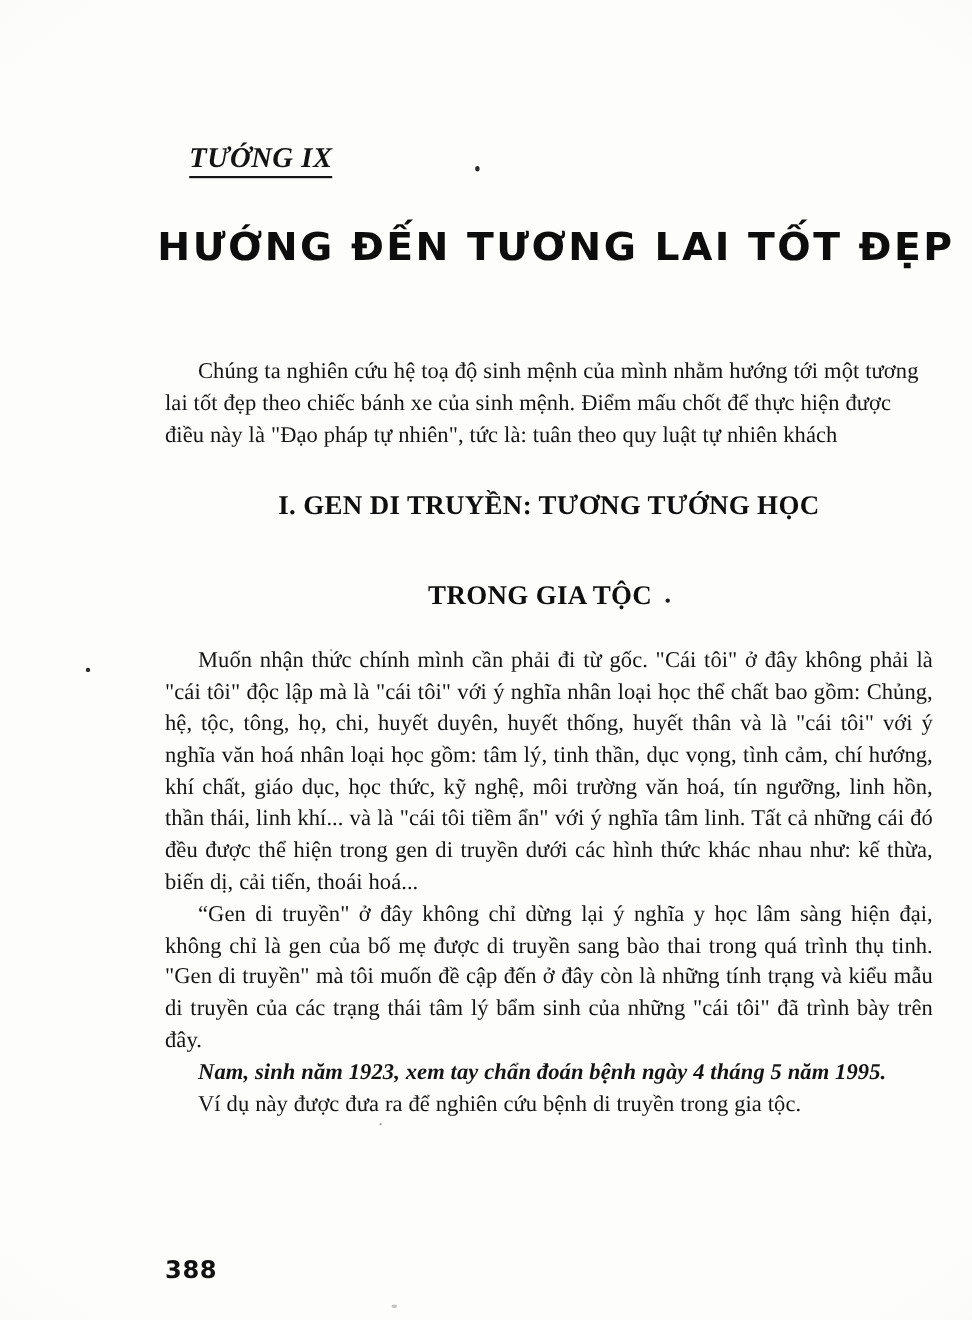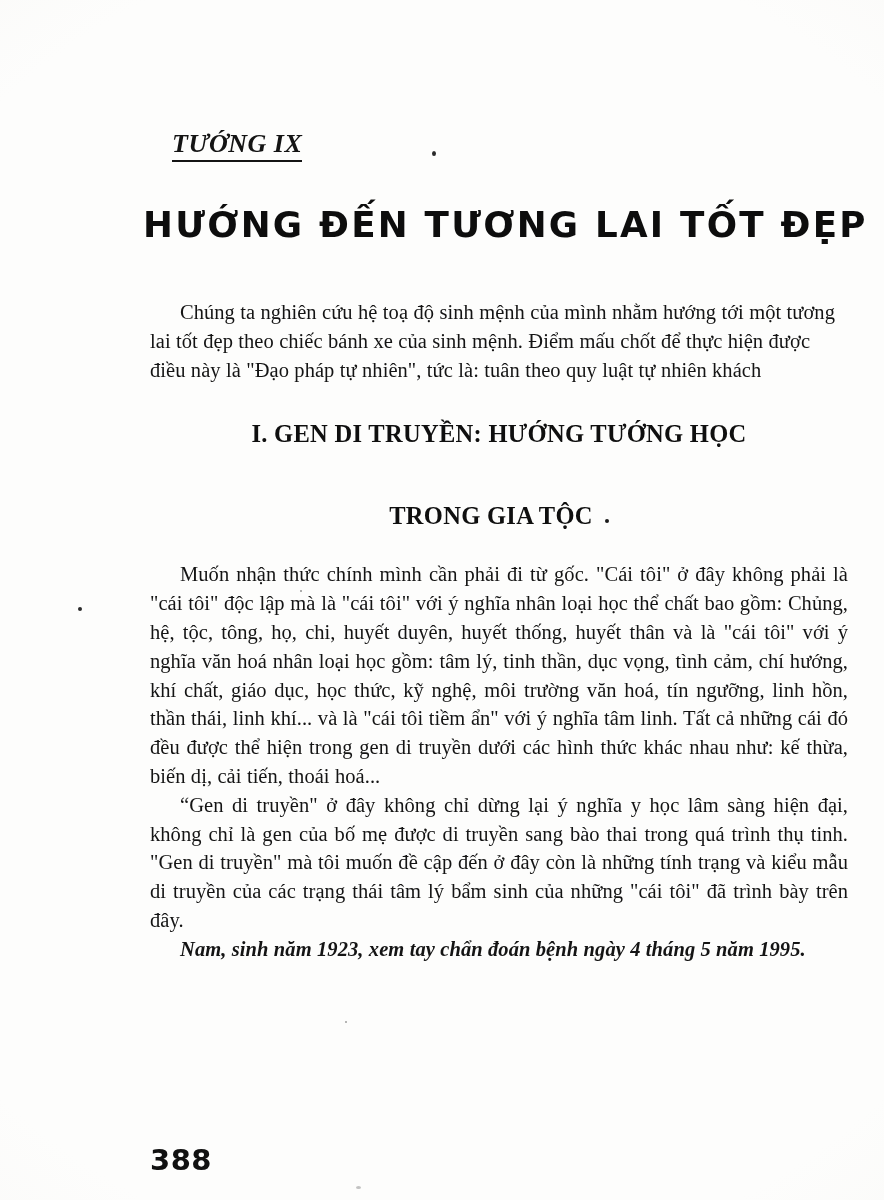--- a/index.html
+++ b/index.html
@@ -69,21 +69,21 @@
     color: #0d0d0d;
     white-space: nowrap;
     transform: scaleX(1.02);
     transform-origin: center;
   }
 
   
   .body-block {
     position: absolute;
     left: 0;
-    top: 298px;
+    top: 324px;
     width: 698px;
   }
 
   p.para {
     margin: 0;
     font-size: 20.5px;
     line-height: 28.8px;
     text-align: justify;
     text-indent: 30px;
     letter-spacing: 0.05px;
@@ -139,21 +139,21 @@
     letter-spacing: 0.1px;
   }
 
   
   .page-number {
     position: absolute;
     left: 150px;
     top: 1143px;
     font-family: "DejaVu Sans", "Liberation Sans", sans-serif;
     font-weight: bold;
-    font-size: 29px;
+    font-size: 22px;
     letter-spacing: 0.5px;
     color: #111;
   }
 
   
   .speck {
     position: absolute;
     background: #2a2a2a;
     border-radius: 50%;
     pointer-events: none;
@@ -183,31 +183,32 @@
 
     <h1 class="main-title">HƯỚNG ĐẾN TƯƠNG LAI TỐT ĐẸP</h1>
 
     <div class="body-block">
 
       <p class="para last-open">Chúng ta nghiên cứu hệ toạ độ sinh mệnh của mình nhằm hướng tới một tương lai tốt đẹp theo chiếc bánh xe của sinh mệnh. Điểm mấu chốt để thực hiện được điều này là "Đạo pháp tự nhiên", tức là: tuân theo quy luật tự nhiên khách</p>
 
       <div class="spacer-before-heading"></div>
 
       <h2 class="section-heading">
-        <span class="line1">I. GEN DI TRUYỀN: HƯỚNG TƯỚNG HỌC</span>
+        <span class="line1">I. GEN DI TRUYỀN: TƯƠNG TƯỚNG HỌC</span>
         <span class="line2"><span>TRONG GIA TỘC</span><span class="heading-dot"></span></span>
       </h2>
 
       <div class="spacer-after-heading"></div>
 
       <p class="para">Muốn nhận thức chính mình cần phải đi từ gốc. "Cái tôi" ở đây không phải là "cái tôi" độc lập mà là "cái tôi" với ý nghĩa nhân loại học thể chất bao gồm: Chủng, hệ, tộc, tông, họ, chi, huyết duyên, huyết thống, huyết thân và là "cái tôi" với ý nghĩa văn hoá nhân loại học gồm: tâm lý, tinh thần, dục vọng, tình cảm, chí hướng, khí chất, giáo dục, học thức, kỹ nghệ, môi trường văn hoá, tín ngưỡng, linh hồn, thần thái, linh khí... và là "cái tôi tiềm ẩn" với ý nghĩa tâm linh. Tất cả những cái đó đều được thể hiện trong gen di truyền dưới các hình thức khác nhau như: kế thừa, biến dị, cải tiến, thoái hoá...</p>
 
       <p class="para">“Gen di truyền" ở đây không chỉ dừng lại ý nghĩa y học lâm sàng hiện đại, không chỉ là gen của bố mẹ được di truyền sang bào thai trong quá trình thụ tinh. "Gen di truyền" mà tôi muốn đề cập đến ở đây còn là những tính trạng và kiểu mẫu di truyền của các trạng thái tâm lý bẩm sinh của những "cái tôi" đã trình bày trên đây.</p>
 
       <p class="para-emph">Nam, sinh năm 1923, xem tay chẩn đoán bệnh ngày 4 tháng 5 năm 1995.</p>
 
+      <p class="para last-open">Ví dụ này được đưa ra để nghiên cứu bệnh di truyền trong gia tộc.</p>
 
     </div>
   </div>
 
   <div class="page-number">388</div>
 
 </div>
 
 </body></html>

